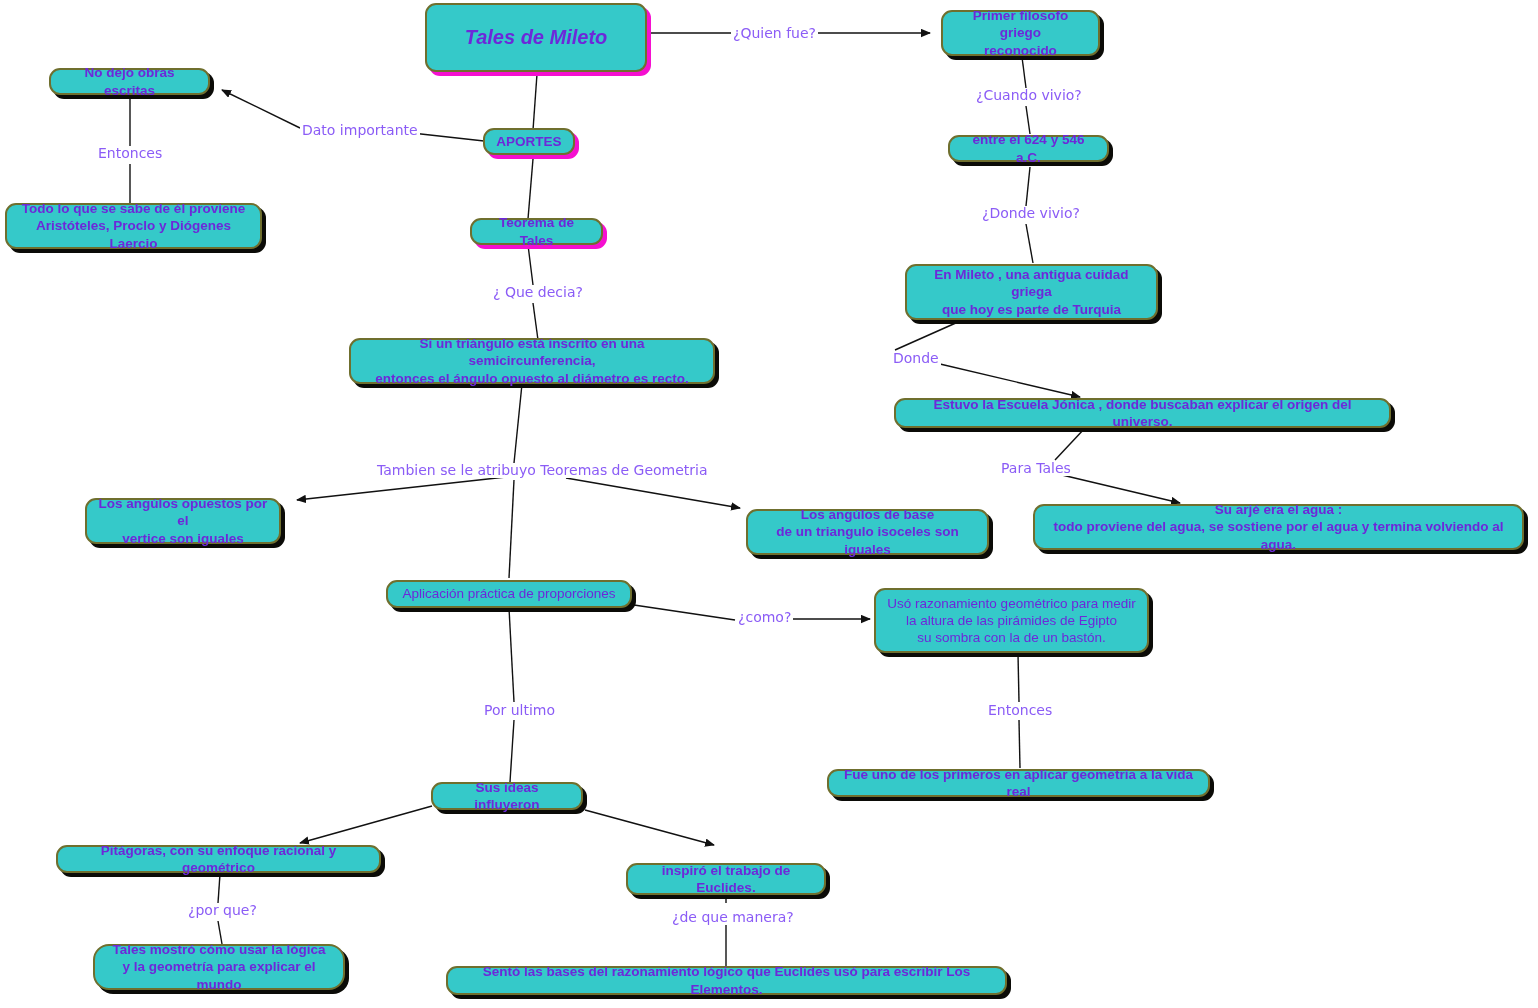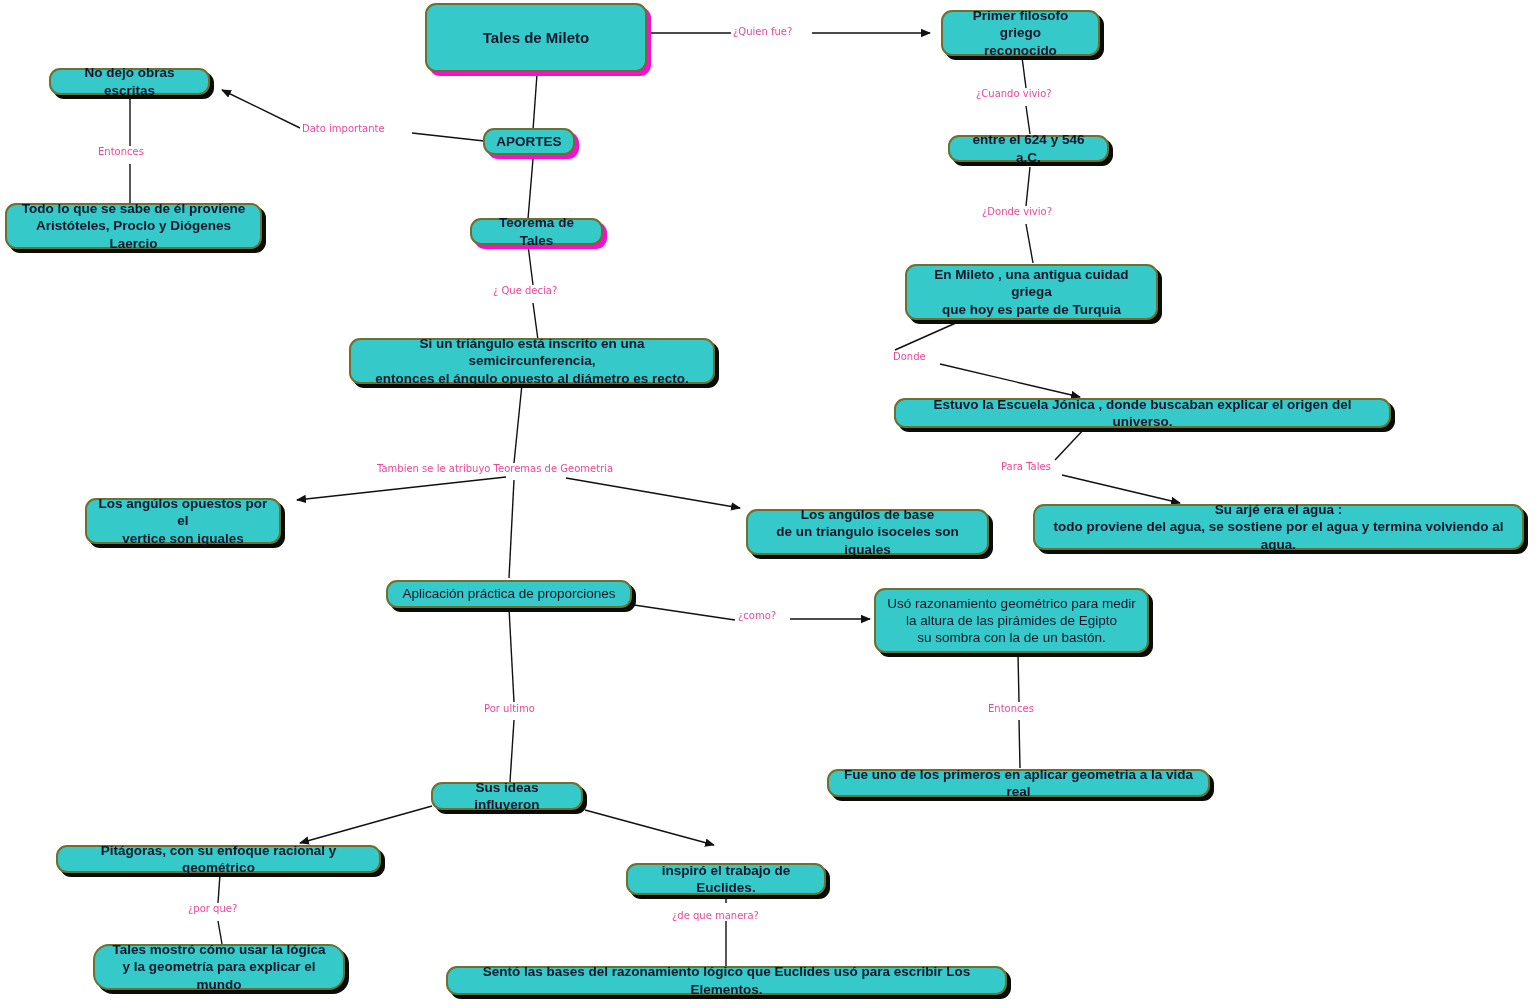--- a/index.html
+++ b/index.html
@@ -24,49 +24,50 @@
     width: 1538px;
     height: 1008px;
     pointer-events: none;
   }
   .node {
     position: absolute;
     box-sizing: border-box;
     background: #35c9c9;
     border: 2px solid #6f6f2e;
     border-radius: 11px;
-    color: #0f172a;
+    color: #6d28d9;
     font-weight: bold;
     font-size: 13.5px;
     line-height: 1.28;
     text-align: center;
     display: flex;
     align-items: center;
     justify-content: center;
     padding: 3px 9px;
     box-shadow: 4px 4px 0 0 #0b0b07;
     z-index: 3;
     white-space: pre-line;
   }
   .node.magenta {
     box-shadow: 4px 4px 0 0 #f50fd0;
   }
   .node.thin {
     font-weight: normal;
     font-size: 13.5px;
   }
   .node.big {
-    font-size: 15px;
+    font-size: 20px;
+    font-style: italic;
   }
   .edge-label {
     position: absolute;
     font-family: "DejaVu Sans", sans-serif;
-    font-size: 10px;
+    font-size: 14px;
     font-weight: normal;
-    color: #ec4899;
+    color: #8b5cf6;
     background: #ffffff;
     white-space: nowrap;
     padding: 0 2px;
     z-index: 4;
     line-height: 1.1;
   }
 </style>
 </head>
 <body>
 

